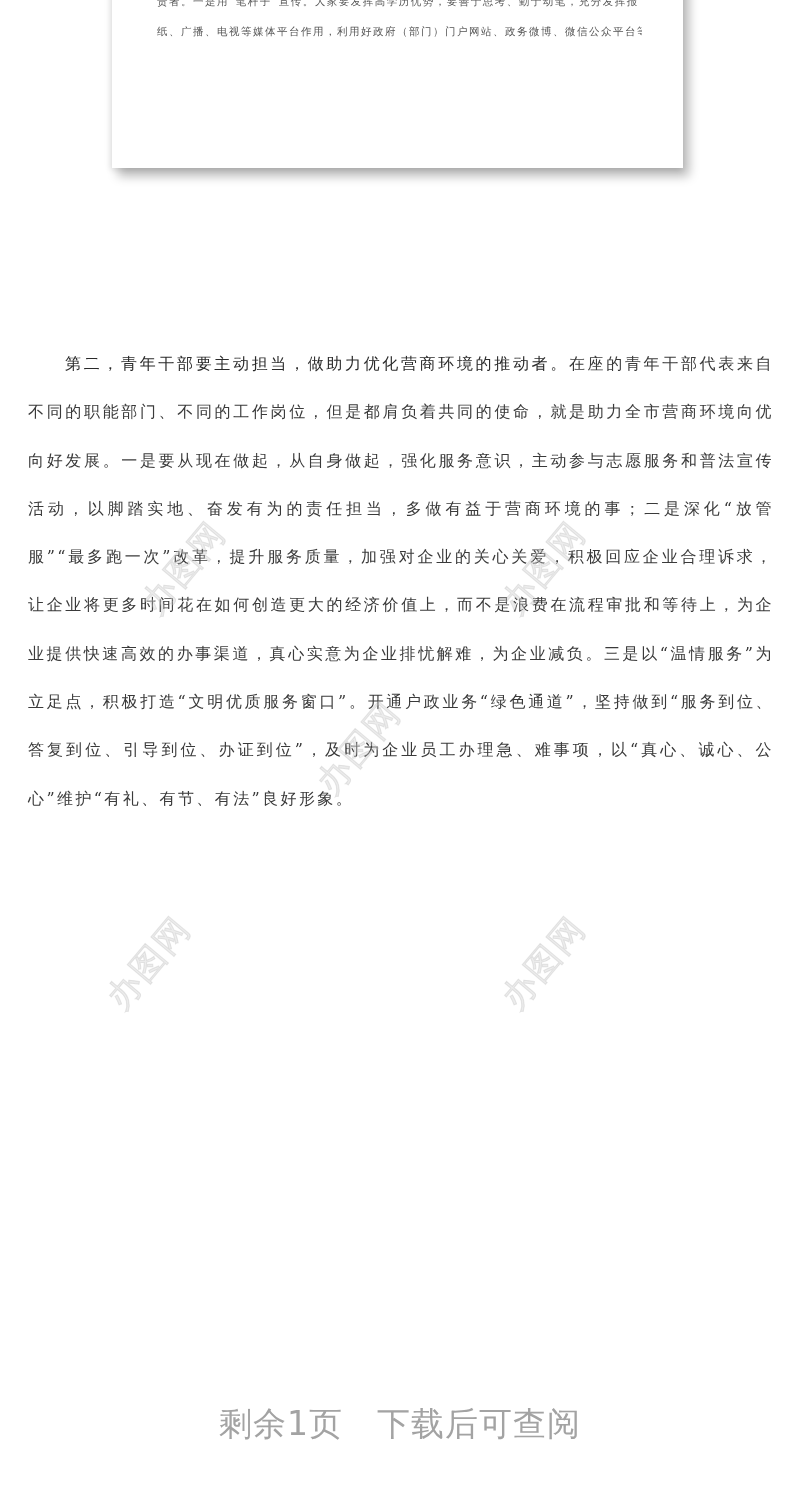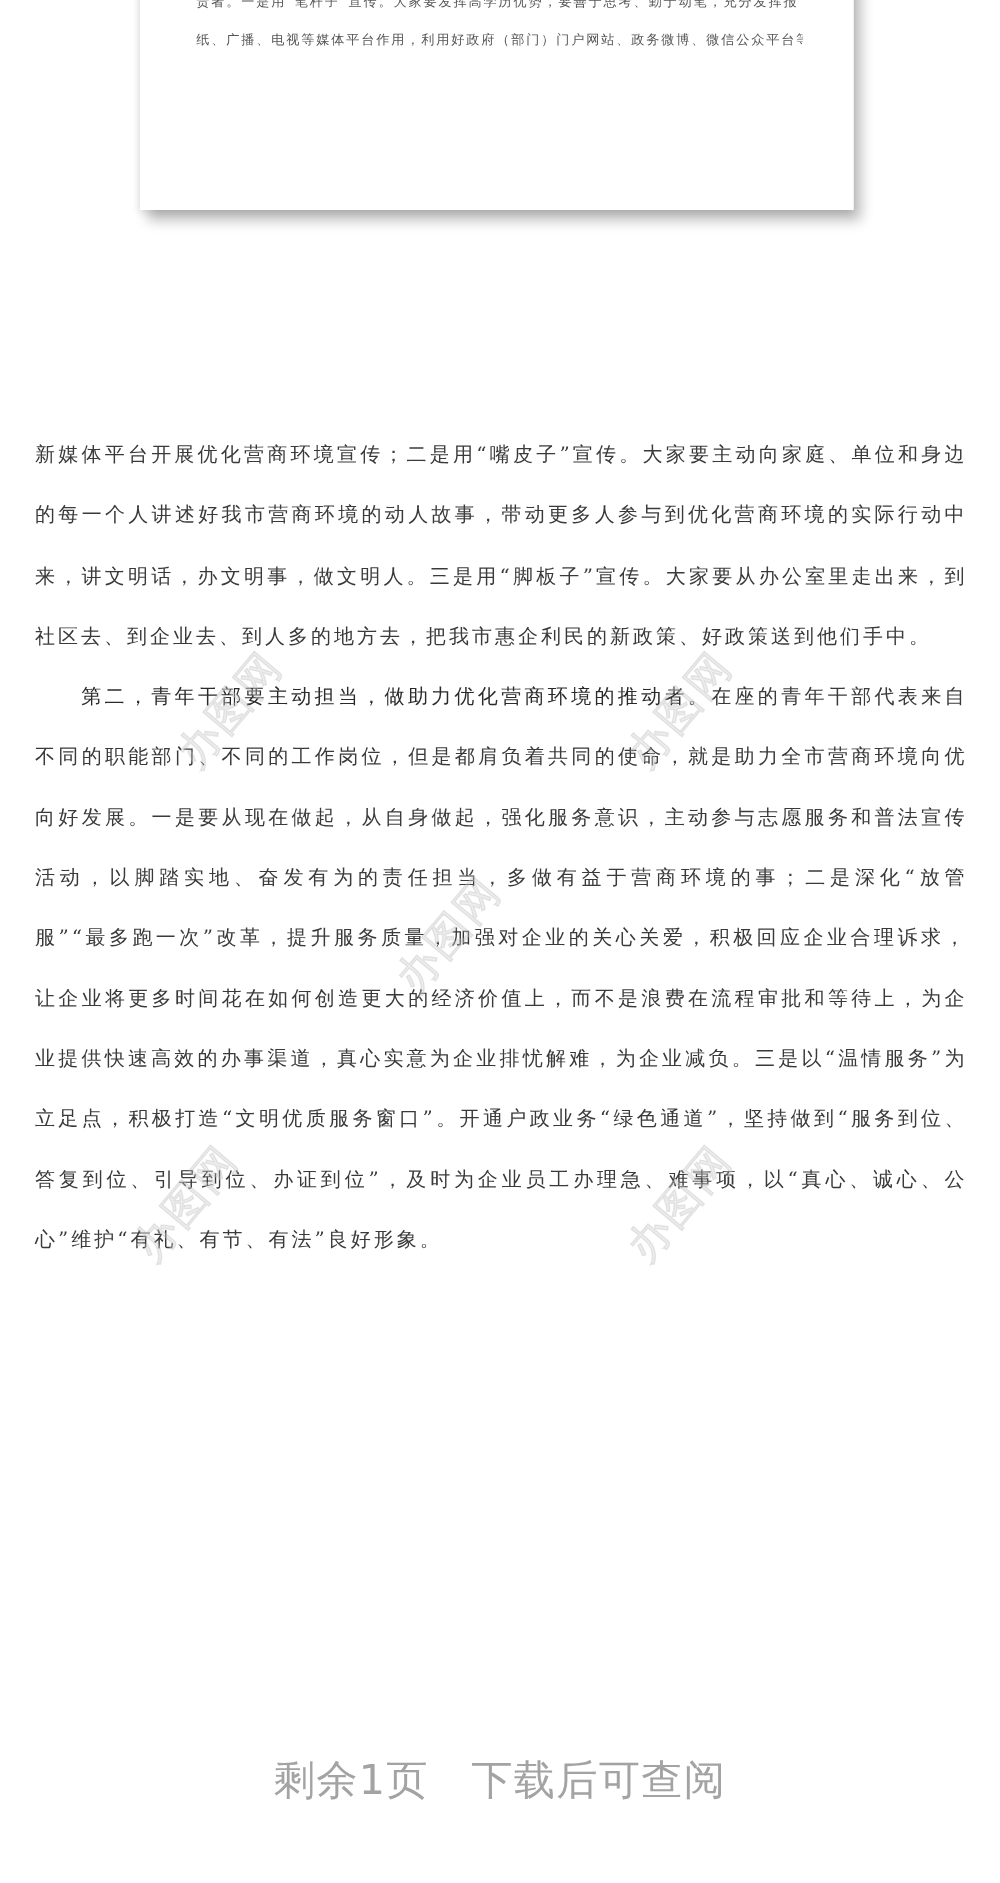--- a/index.html
+++ b/index.html
@@ -55,23 +55,20 @@
 </style>
 </head>
 <body>
 
 <div class="page-card">
   <div class="pline l1">责者。一是用“笔杆子”宣传。大家要发挥高学历优势，要善于思考、勤于动笔，充分发挥报</div>
   <div class="pline l2">纸、广播、电视等媒体平台作用，利用好政府（部门）门户网站、政务微博、微信公众平台等</div>
 </div>
 
 <div class="content">
-  <p class="para">
-    <span>新媒体平台开展优化营商环境宣传；二是用“嘴皮子”宣传。大家要主动向家庭、单位和身边的每一个人讲述好我市营商环境的动人故事，带动更多人参与到优化营商环境的实际行动中来，讲文明话，办文明事，做文明人。三是用“脚板子”宣传。大家要从办公室里走出来，到社区去、到企业去、到人多的地方去，把我市惠企利民的新政策、好政策送到他们手中。</span>
-  </p>
   <p class="para indent">
     <strong>第二，青年干部要主动担当，做助力优化营商环境的推动者。</strong><span>在座的青年干部代表来自不同的职能部门、不同的工作岗位，但是都肩负着共同的使命，就是助力全市营商环境向优向好发展。一是要从现在做起，从自身做起，强化服务意识，主动参与志愿服务和普法宣传活动，以脚踏实地、奋发有为的责任担当，多做有益于营商环境的事；二是深化“放管服”“最多跑一次”改革，提升服务质量，加强对企业的关心关爱，积极回应企业合理诉求，让企业将更多时间花在如何创造更大的经济价值上，而不是浪费在流程审批和等待上，为企业提供快速高效的办事渠道，真心实意为企业排忧解难，为企业减负。三是以“温情服务”为立足点，积极打造“文明优质服务窗口”。开通户政业务“绿色通道”，坚持做到“服务到位、答复到位、引导到位、办证到位”，及时为企业员工办理急、难事项，以“真心、诚心、公心”维护“有礼、有节、有法”良好形象。</span>
   </p>
 </div>
 
 <div class="wm" style="left:130px; top:545px;">办图网</div>
 <div class="wm" style="left:490px; top:545px;">办图网</div>
 <div class="wm" style="left:305px; top:725px;">办图网</div>
 <div class="wm" style="left:95px; top:940px;">办图网</div>
 <div class="wm" style="left:490px; top:940px;">办图网</div>

